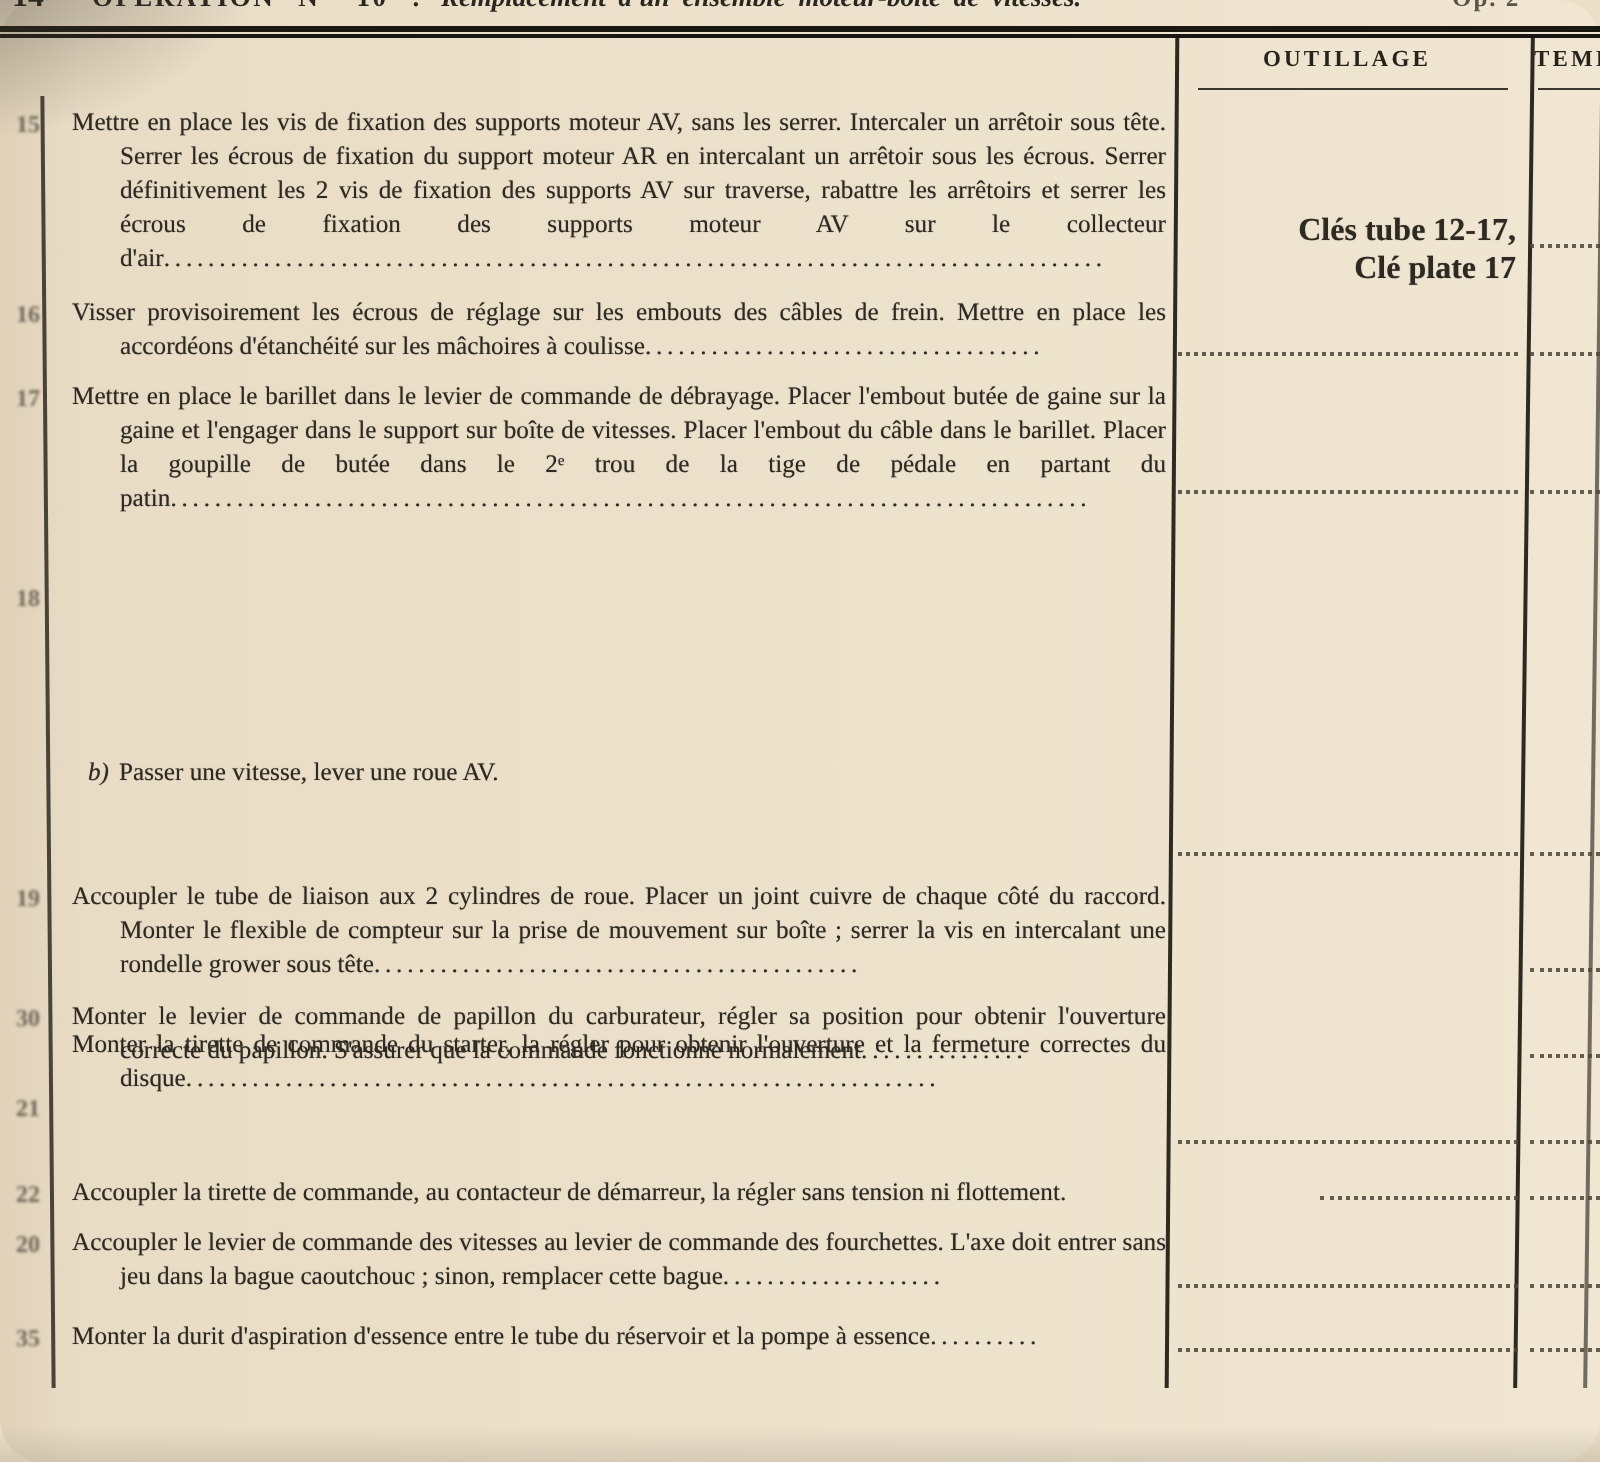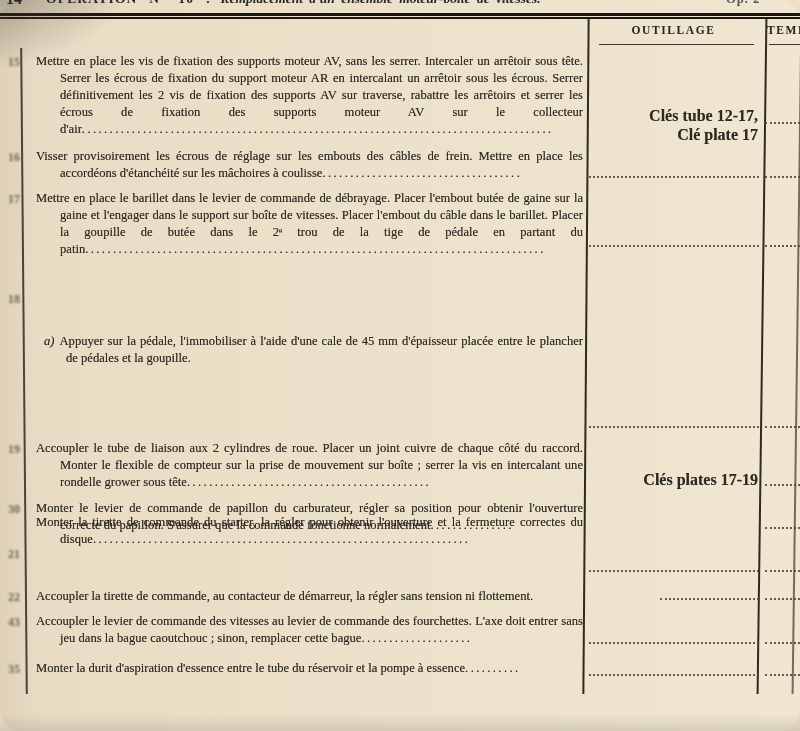--- a/index.html
+++ b/index.html
@@ -99,49 +99,48 @@
   <div class="col-head-rule chr-temps"></div>
 
   <span class="stepnum" style="top:55px">15</span>
   <span class="stepnum" style="top:150px">16</span>
   <span class="stepnum" style="top:192px">17</span>
   <span class="stepnum" style="top:292px">18</span>
   <span class="stepnum" style="top:442px">19</span>
   <span class="stepnum" style="top:502px">30</span>
   <span class="stepnum" style="top:547px">21</span>
   <span class="stepnum" style="top:590px">22</span>
-  <span class="stepnum" style="top:615px">43</span>
+  <span class="stepnum" style="top:615px">20</span>
   <span class="stepnum" style="top:662px">35</span>
 
   <p class="item" style="top:53px"><span>Mettre en place les vis de fixation des supports moteur AV, sans les serrer. Intercaler un arrêtoir sous tête. Serrer les écrous de fixation du support moteur AR en intercalant un arrêtoir sous les écrous. Serrer définitivement les 2 vis de fixation des supports AV sur traverse, rabattre les arrêtoirs et serrer les écrous de fixation des supports moteur AV sur le collecteur d'air</span><span class="dots">.....................................................................................</span></p>
 
   <p class="item" style="top:148px"><span>Visser provisoirement les écrous de réglage sur les embouts des câbles de frein. Mettre en place les accordéons d'étanchéité sur les mâchoires à coulisse</span><span class="dots">....................................</span></p>
 
   <p class="item" style="top:190px"><span>Mettre en place le barillet dans le levier de commande de débrayage. Placer l'embout butée de gaine sur la gaine et l'engager dans le support sur boîte de vitesses. Placer l'embout du câble dans le barillet. Placer la goupille de butée dans le 2ᵉ trou de la tige de pédale en partant du patin</span><span class="dots">...................................................................................</span></p>
 
 
-  <p class="item sub" style="top:333px"><span class="marker">a)</span><span>Appuyer sur la pédale, l'immobiliser à l'aide d'une cale de 45 mm d'épaisseur placée entre le plancher de pédales et la goupille.</span></p>
 
+  <p class="item sub" style="top:378px"><span class="marker">b)</span><span>Passer une vitesse, lever une roue AV.</span></p>
 
 
   <p class="item" style="top:440px"><span>Accoupler le tube de liaison aux 2 cylindres de roue. Placer un joint cuivre de chaque côté du raccord. Monter le flexible de compteur sur la prise de mouvement sur boîte ; serrer la vis en intercalant une rondelle grower sous tête</span><span class="dots">............................................</span></p>
 
   <p class="item" style="top:500px"><span>Monter le levier de commande de papillon du carburateur, régler sa position pour obtenir l'ouverture correcte du papillon. S'assurer que la commande fonctionne normalement</span><span class="dots">...............</span></p>
 
   <p class="item" style="top:514px"><span>Monter la tirette de commande du starter, la régler pour obtenir l'ouverture et la fermeture correctes du disque</span><span class="dots">....................................................................</span></p>
 
   <p class="item" style="top:613px"><span>Accoupler le levier de commande des vitesses au levier de commande des fourchettes. L'axe doit entrer sans jeu dans la bague caoutchouc ; sinon, remplacer cette bague</span><span class="dots">....................</span></p>
 
   <p class="item" style="top:588px"><span>Accoupler la tirette de commande, au contacteur de démarreur, la régler sans tension ni flottement.</span></p>
 
   <p class="item" style="top:660px"><span>Monter la durit d'aspiration d'essence entre le tube du réservoir et la pompe à essence</span><span class="dots">..........</span></p>
 
   <p class="tool" style="top:106px">Clés tube 12-17,
 Clé plate 17</p>
-  <p class="tool" style="top:470px">Clés plates 17-19</p>
 
   <div class="dotrow dr-out" style="top:176px"></div>
   <div class="dotrow dr-out" style="top:245px"></div>
   <div class="dotrow dr-out" style="top:426px"></div>
   <div class="dotrow dr-out" style="top:570px"></div>
   <div class="dotrow" style="top:598px;left:660px;width:99px"></div>
   <div class="dotrow dr-out" style="top:642px"></div>
   <div class="dotrow dr-out" style="top:674px"></div>
 
   <div class="dotrow dr-temp" style="top:122px"></div>

